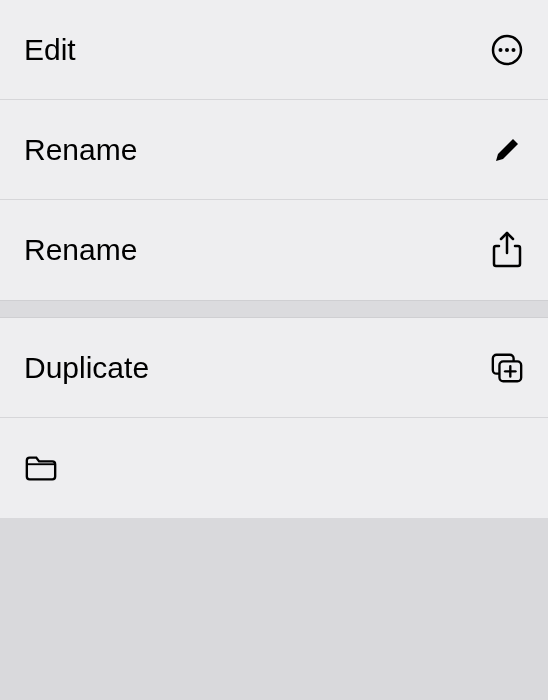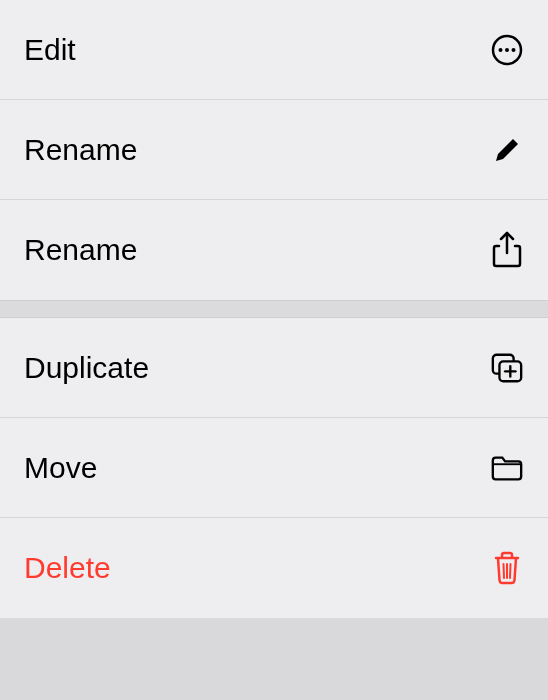--- a/index.html
+++ b/index.html
@@ -101,34 +101,20 @@
     <span class="menu-icon">
       <svg width="36" height="34" viewBox="0 0 36 34" fill="none">
         <rect x="3" y="3" width="22" height="20" rx="4" stroke="currentColor" stroke-width="2.5" fill="#eeeef0"></rect>
         <rect x="10" y="10" width="23" height="21" rx="4" stroke="currentColor" stroke-width="2.5" fill="#eeeef0"></rect>
         <path d="M21.5 15 L21.5 26" stroke="currentColor" stroke-width="2.5" stroke-linecap="round"></path>
         <path d="M16 20.5 L27 20.5" stroke="currentColor" stroke-width="2.5" stroke-linecap="round"></path>
       </svg>
     </span>
   </div>
   <div class="menu-item">
-    <span class="menu-label">Move</span>
     <span class="menu-icon">
       <svg width="36" height="30" viewBox="0 0 36 30" fill="none">
         <path d="M3 7 Q3 4 6 4 L13 4 L16 8 L30 8 Q33 8 33 11 L33 24 Q33 27 30 27 L6 27 Q3 27 3 24 Z" stroke="currentColor" stroke-width="2.5" fill="none"></path>
         <line x1="3" y1="11" x2="33" y2="11" stroke="currentColor" stroke-width="2"></line>
       </svg>
     </span>
   </div>
-  <div class="menu-item destructive">
-    <span class="menu-label">Delete</span>
-    <span class="menu-icon">
-      <svg width="30" height="36" viewBox="0 0 30 36" fill="none">
-        <path d="M4 8 L26 8" stroke="currentColor" stroke-width="2.5" stroke-linecap="round"></path>
-        <path d="M10 8 L10 5 Q10 3 12 3 L18 3 Q20 3 20 5 L20 8" stroke="currentColor" stroke-width="2.5" fill="none"></path>
-        <path d="M6 8 L7.5 30 Q7.7 33 10.5 33 L19.5 33 Q22.3 33 22.5 30 L24 8" stroke="currentColor" stroke-width="2.5" fill="none"></path>
-        <line x1="11.5" y1="14" x2="12" y2="28" stroke="currentColor" stroke-width="2" stroke-linecap="round"></line>
-        <line x1="15" y1="14" x2="15" y2="28" stroke="currentColor" stroke-width="2" stroke-linecap="round"></line>
-        <line x1="18.5" y1="14" x2="18" y2="28" stroke="currentColor" stroke-width="2" stroke-linecap="round"></line>
-      </svg>
-    </span>
-  </div>
 </div>
 
 </body></html>

